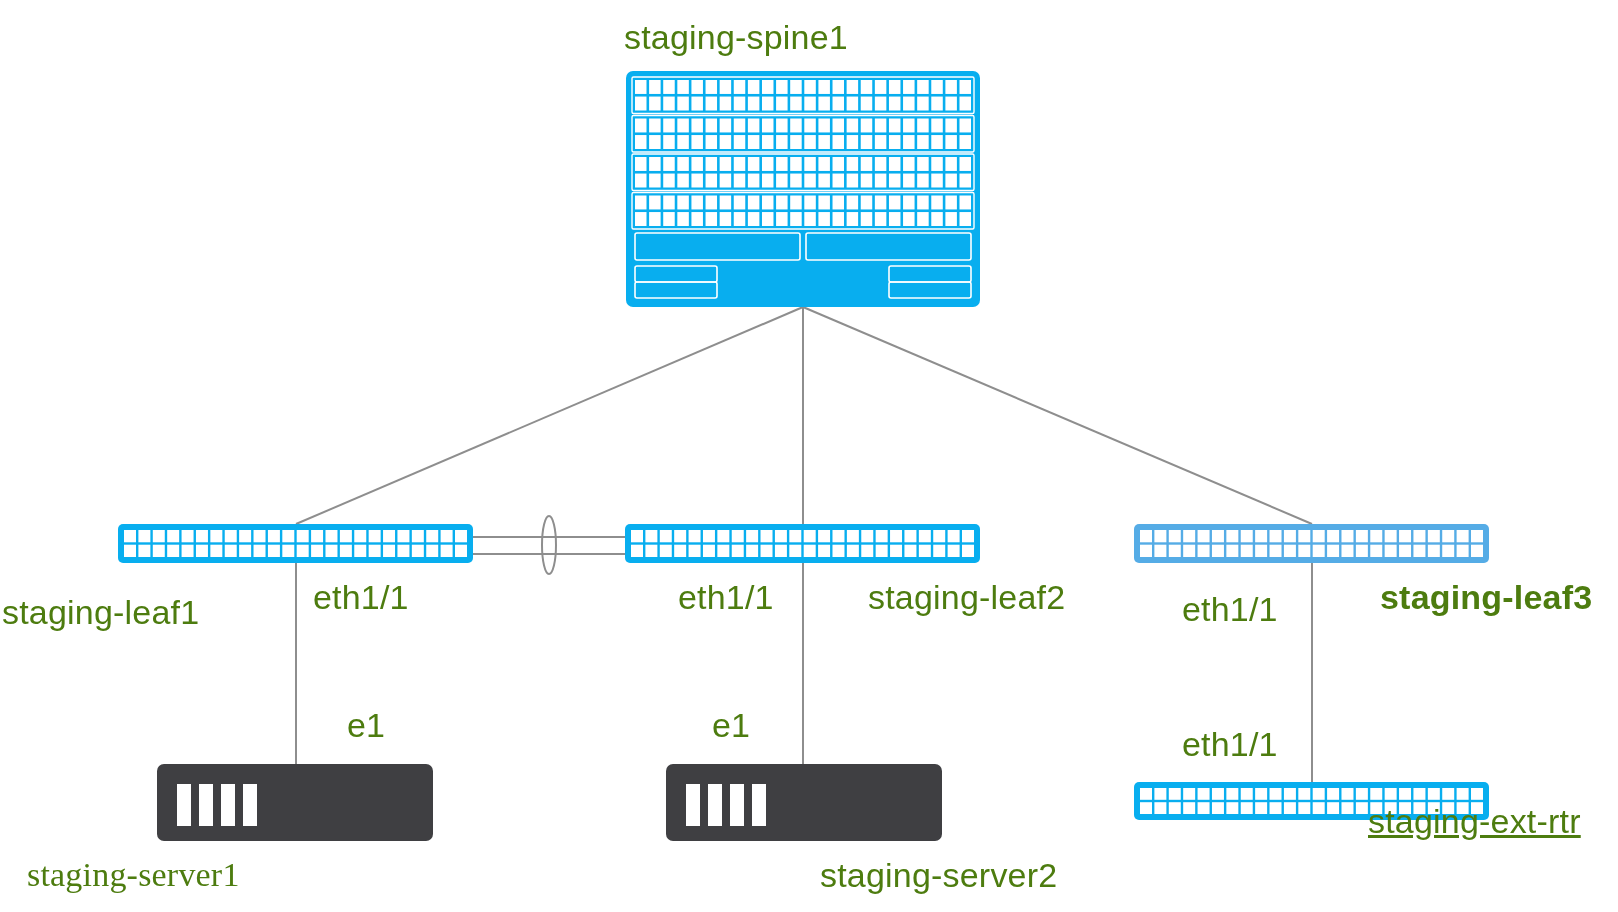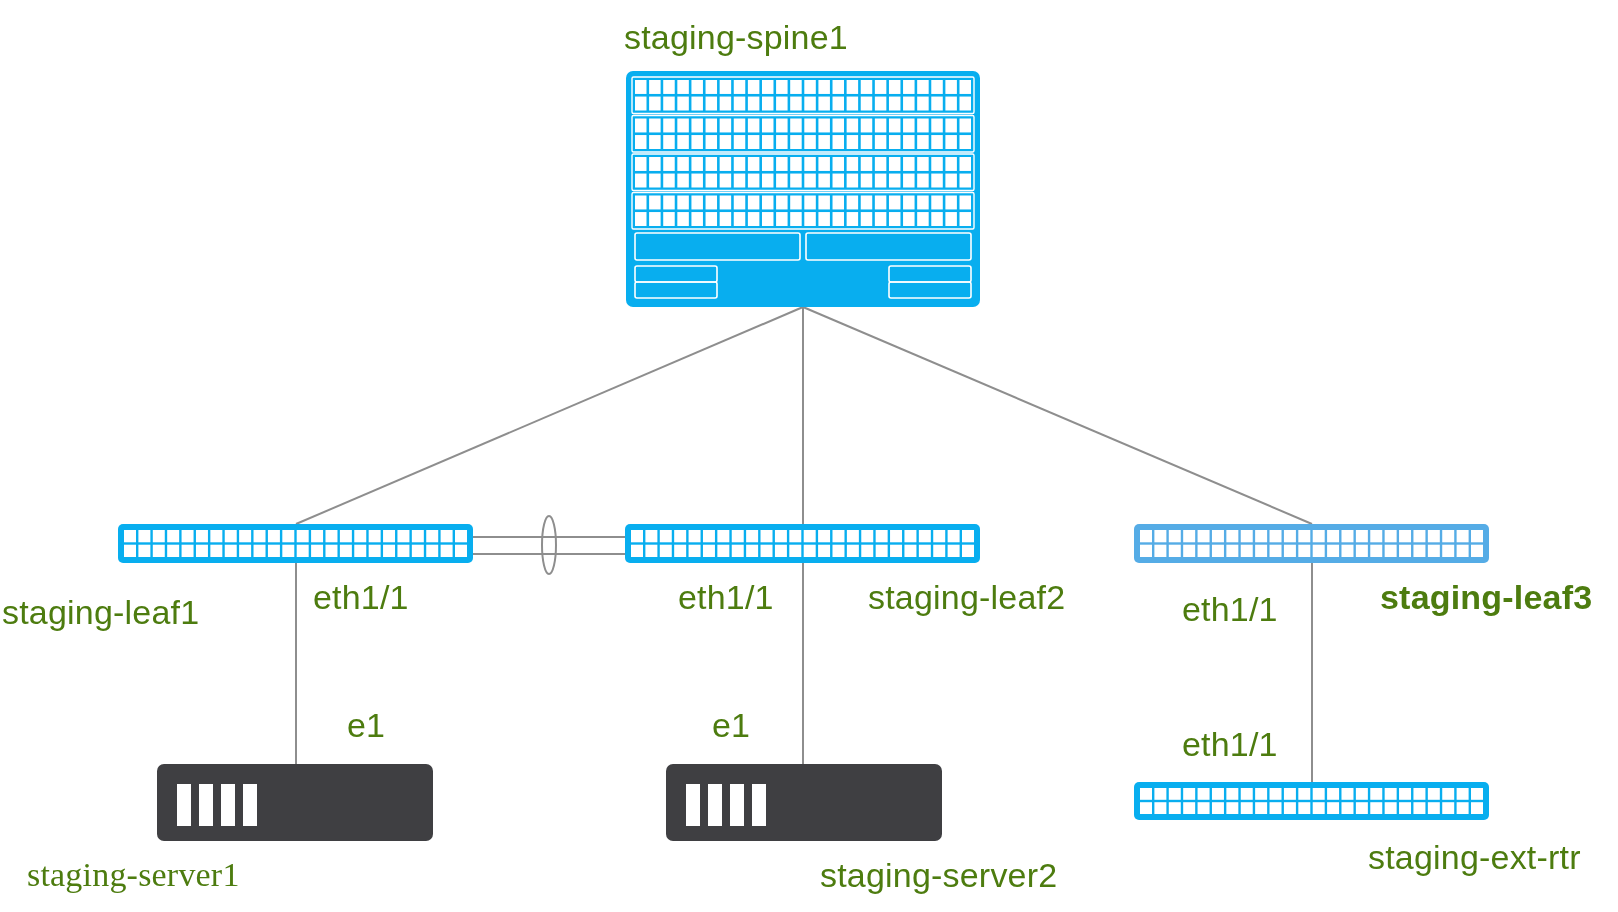--- a/index.html
+++ b/index.html
@@ -462,13 +462,13 @@
 <div class="lbl" style="left:1182px; top:592px;">eth1/1</div>
 <div class="lbl" style="left:1380px; top:580px;font-weight:bold;">staging-leaf3</div>
 
 <div class="lbl" style="left:347px; top:708px;">e1</div>
 <div class="lbl" style="left:712px; top:708px;">e1</div>
 
 <div class="lbl" style="left:1182px; top:727px;">eth1/1</div>
 
 <div class="lbl" style="left:27px; top:858px;font-family:Liberation Serif, serif;">staging-server1</div>
 <div class="lbl" style="left:820px; top:858px;">staging-server2</div>
-<div class="lbl" style="left:1368px; top:840px;">staging-ext-rtr</div>
+<div class="lbl" style="left:1368px; top:804px;text-decoration:underline;">staging-ext-rtr</div>
 
 </body></html>

